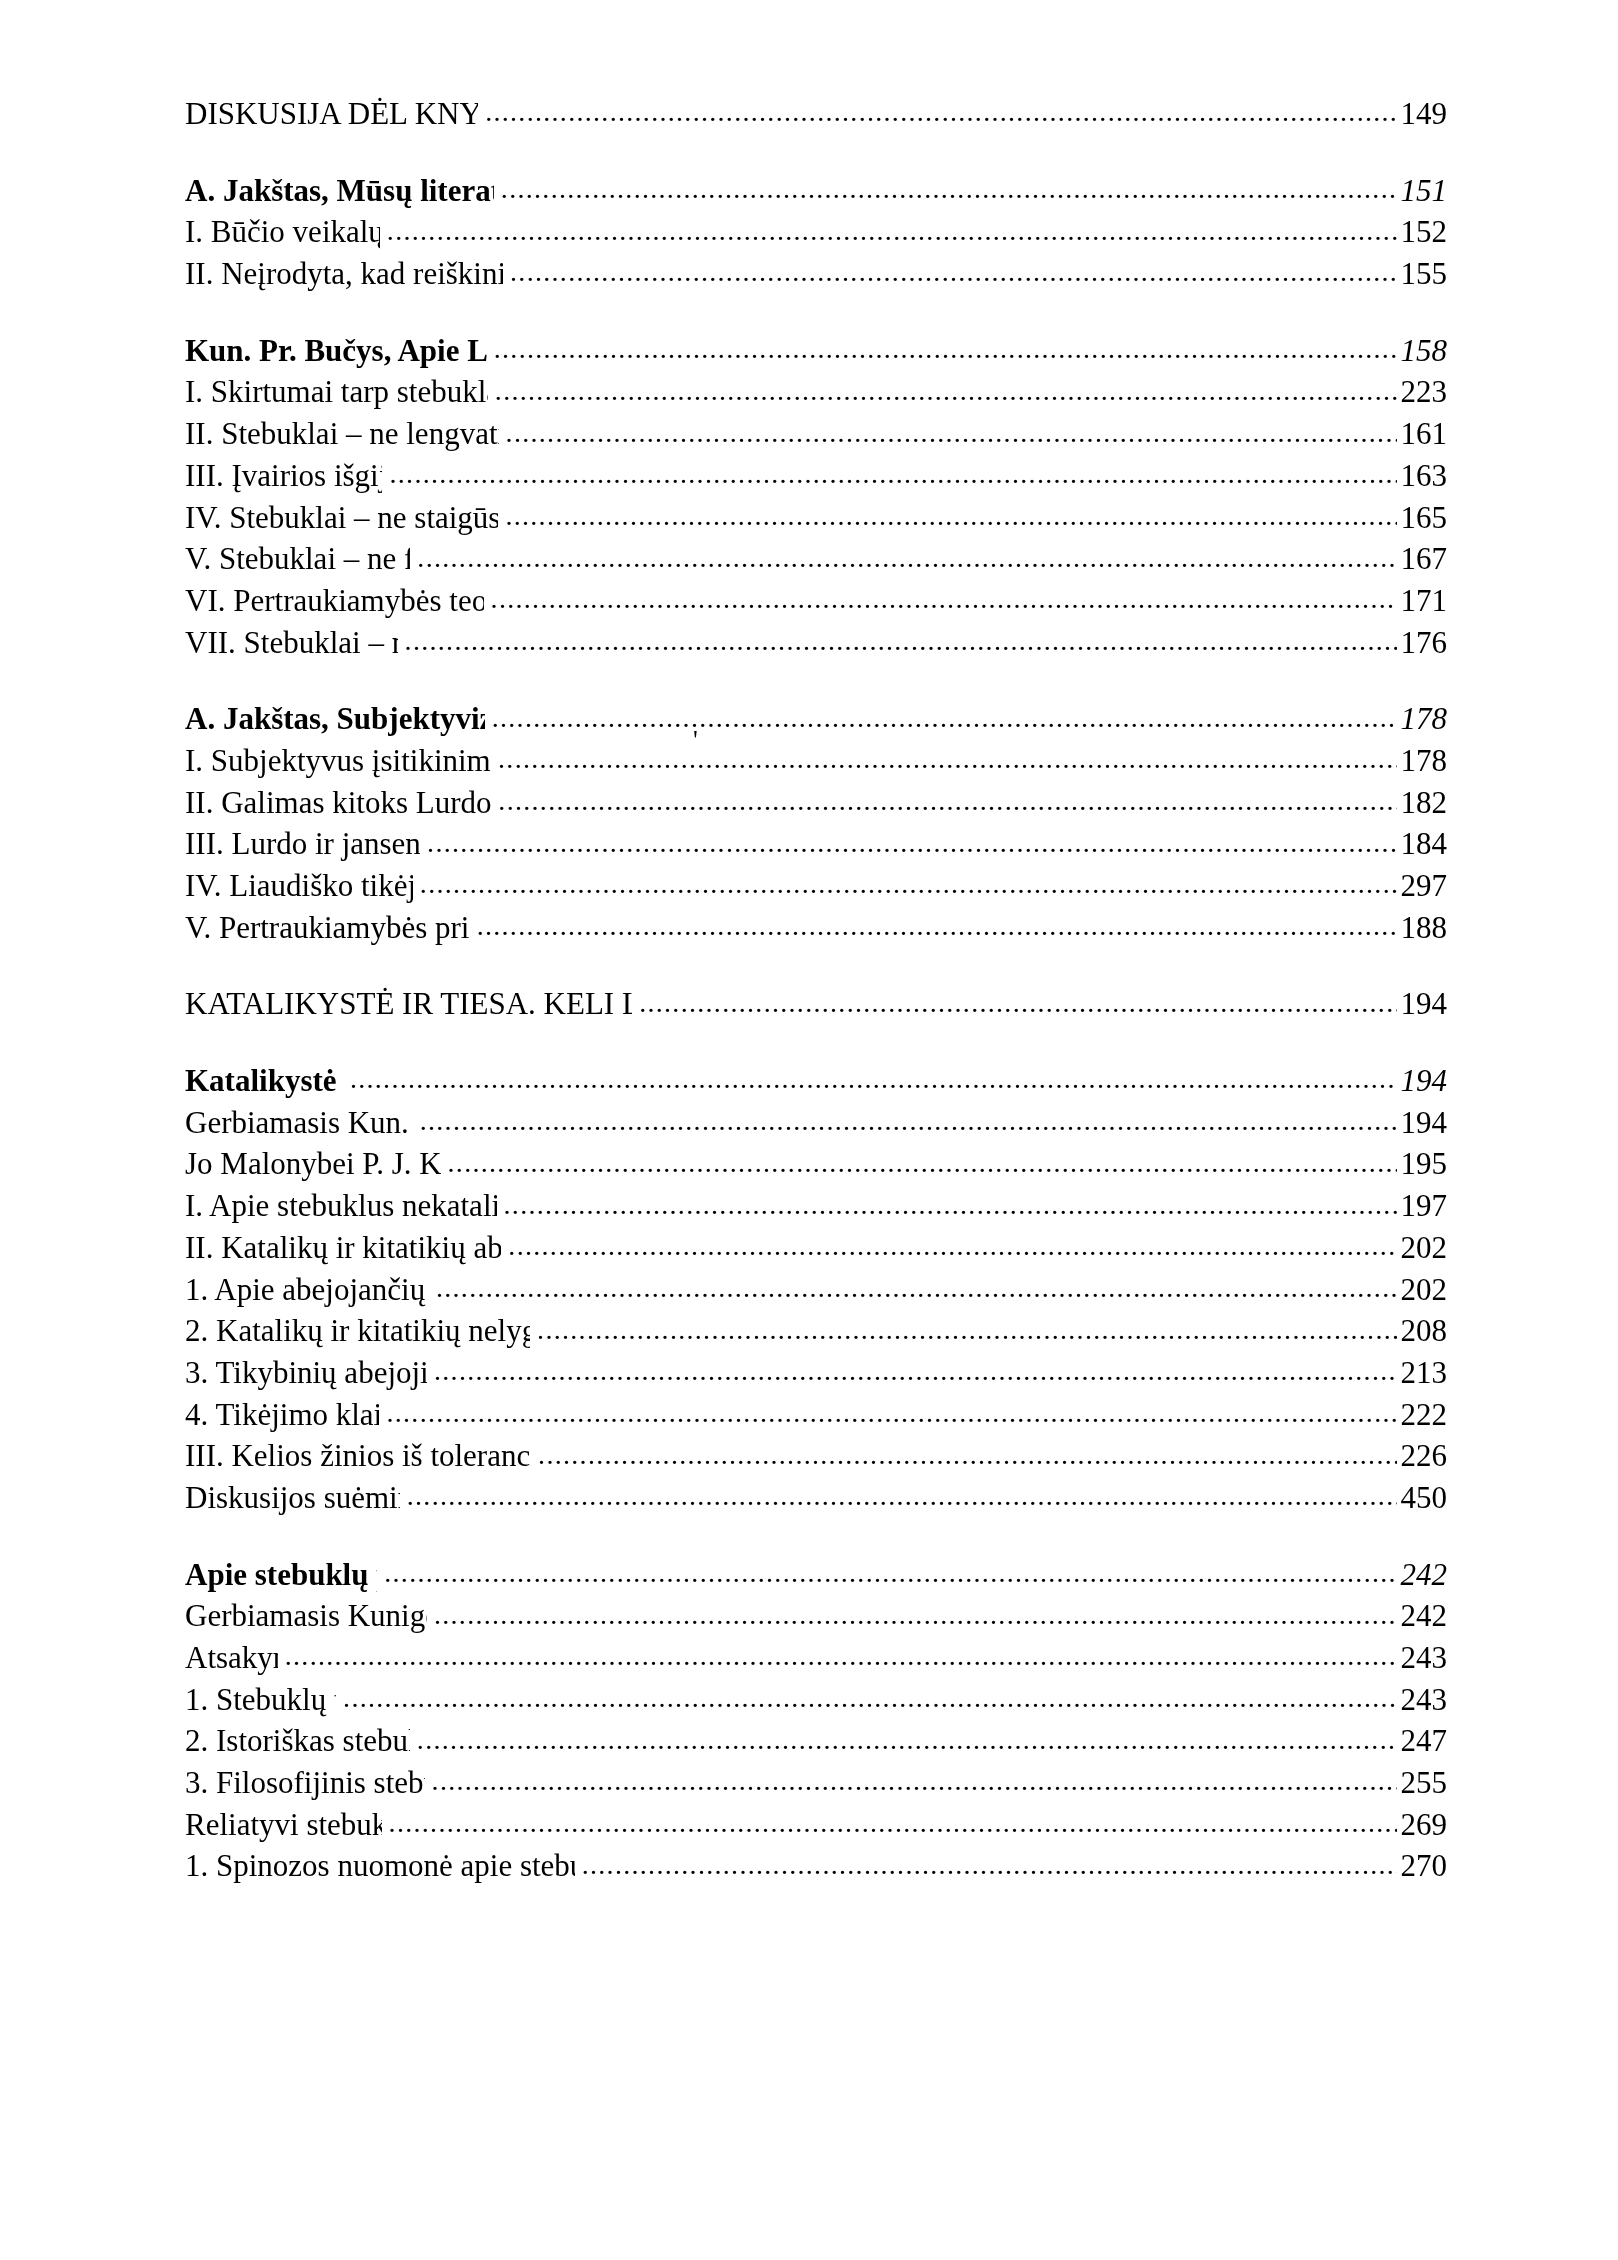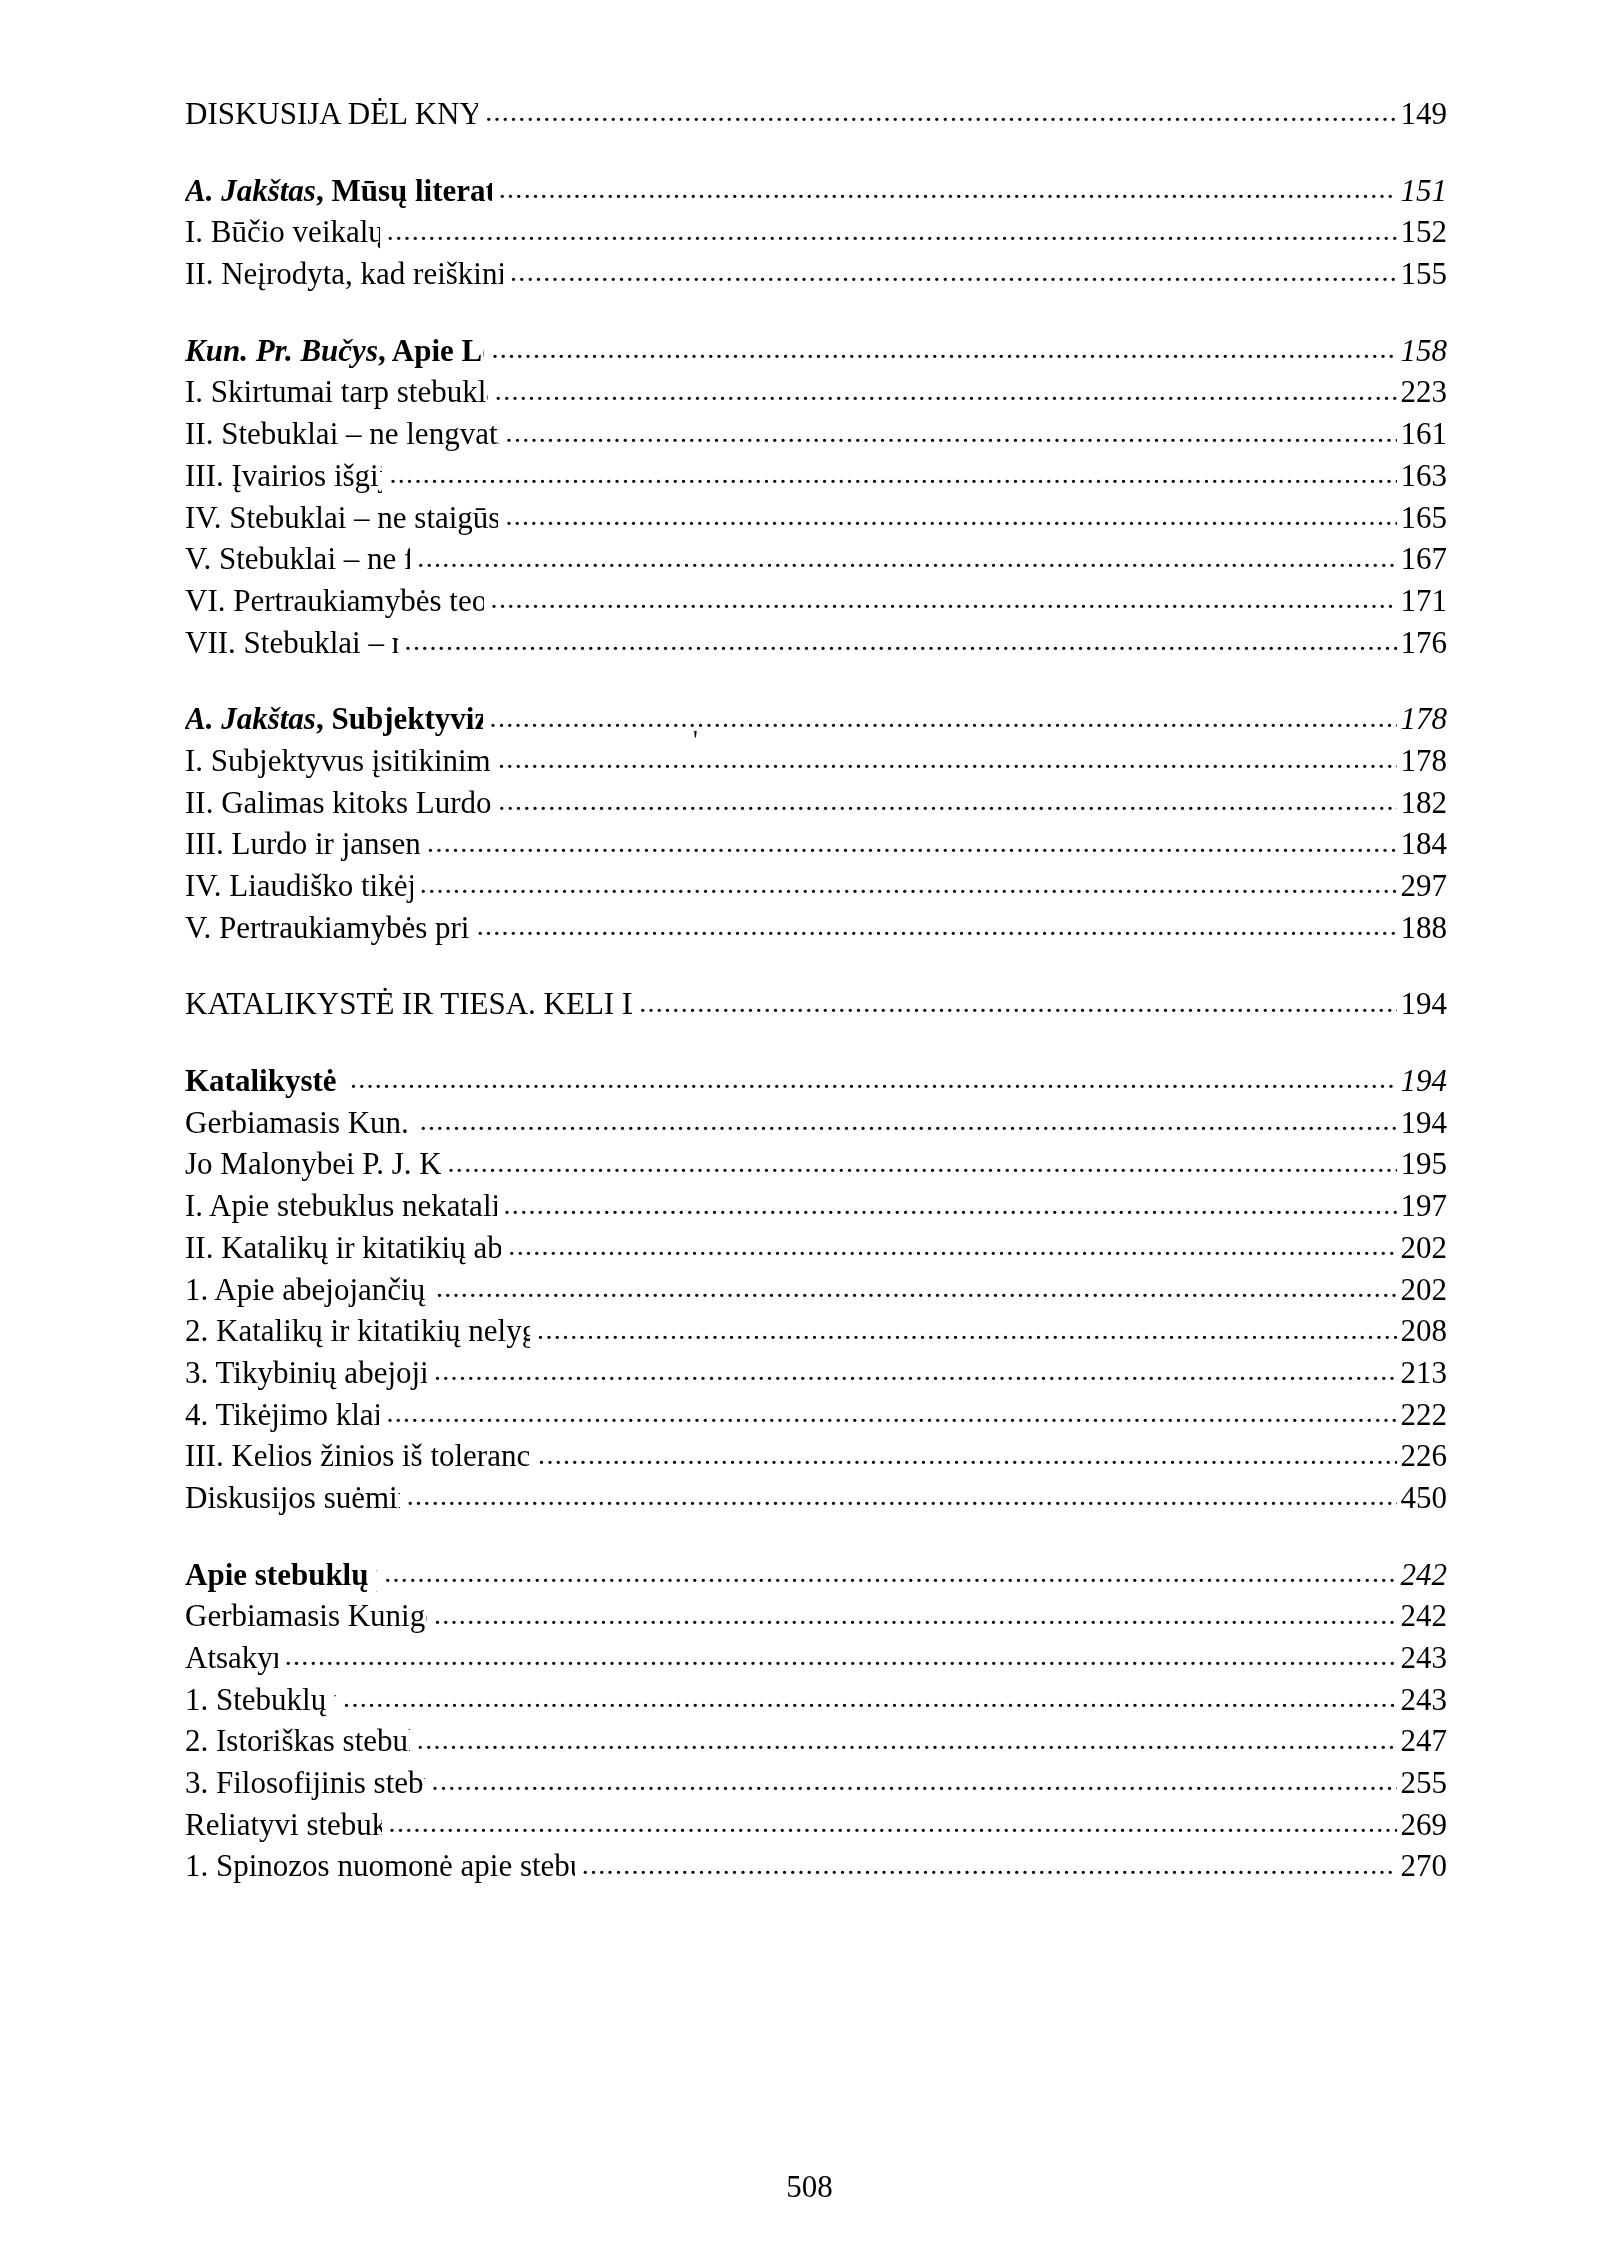--- a/index.html
+++ b/index.html
@@ -53,21 +53,20 @@
     flex: 0 0 auto;
     text-align: center;
     font-variant-numeric: tabular-nums;
   }
 
   .bold .label { font-weight: bold; }
   .bold .page-num { font-weight: normal; font-style: italic; }
 
   .author {
     font-weight: bold;
-    font-style: italic;
   }
   .gap-lg { height: 35px; }
 
   .plain-line {
     font-size: 31px;
     line-height: 1.345;
     white-space: nowrap;
   }
 
   .stray-mark {
@@ -297,15 +296,14 @@
           <span class="page-num">269</span>
         </div>
         <div class="entry">
           <span class="label"><span>1. Spinozos nuomonė apie stebuklų nenaudingumą ir jos kritika</span></span>
           <span class="dots">.......................................................................................................................................................................................................</span>
           <span class="page-num">270</span>
         </div>
       </div>
     </div>
   <div class="stray-mark">'</div>
-  <div class="folio">508</div>
 </div>
 
 
 </body></html>

